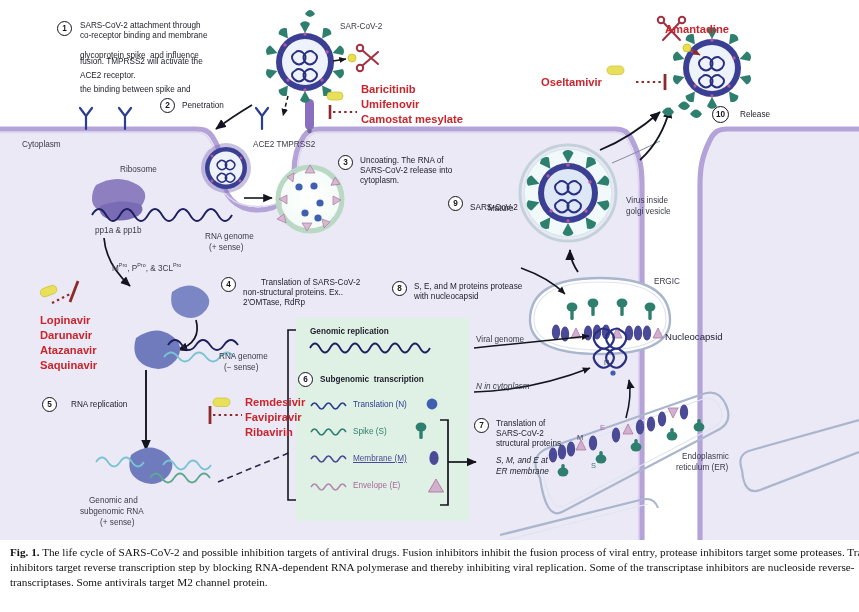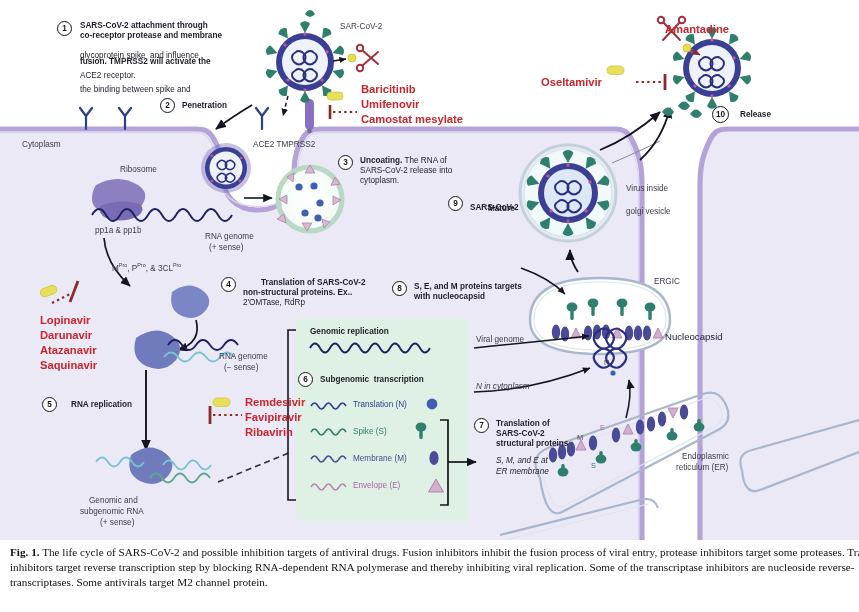--- a/index.html
+++ b/index.html
@@ -10,21 +10,21 @@
   }
   #page{position:relative;width:859px;height:612px;background:#ffffff;overflow:hidden;}
 
   
   #figure{position:absolute;left:0;top:0;width:859px;height:540px;background:#ffffff;overflow:hidden;}
   #figsvg{position:absolute;left:0;top:0;}
 
   
   .txt{position:absolute;white-space:pre;line-height:1.18;}
   .bodytxt{font-size:8.2px;color:#1c1c28;}
-  .bold{font-weight:bold;}
+  .bold{font-weight:normal;}
   .italic{font-style:italic;}
   .lbl{font-size:8.2px;color:#3a3a4a;}
   .lblsm{font-size:7.4px;color:#3a3a4a;}
   .drug{font-size:11.2px;font-weight:bold;color:#c8252c;line-height:1.30;}
   .bignote{font-size:9.6px;color:#22223a;padding-left:28px;}
   .stepnum{
     position:absolute;width:15px;height:15px;border:1.2px solid #14141e;border-radius:50%;
     background:#fff;color:#14141e;font-size:8.2px;font-weight:bold;
     display:flex;align-items:center;justify-content:center;box-sizing:border-box;
   }
@@ -521,21 +521,21 @@
 
       <g fill="#2e7f6e">
         <path d="M662,112 q6,-9 12,0 q-5,8 -12,0z"></path>
         <path d="M678,106 q6,-9 12,0 q-5,8 -12,0z"></path>
         <path d="M690,114 q6,-9 12,0 q-5,8 -12,0z"></path>
       </g>
     </svg>
 
     <div class="stepnum" style="left:57px;top:21px;">1</div>
     <div class="txt bodytxt bold" style="left:80px;top:21px;">SARS-CoV-2 attachment through</div>
-    <div class="txt bodytxt bold" style="left:80px;top:31px;">co-receptor protease and membrane</div>
+    <div class="txt bodytxt bold" style="left:80px;top:31px;">co-receptor binding and membrane</div>
     <div class="txt bodytxt bold" style="left:80px;top:41px;margin-top:16px;">fusion. TMPRSS2 will activate the</div>
     <div class="txt bodytxt" style="left:80px;top:51px;">glycoprotein spike  and influence</div>
     <div class="txt bodytxt" style="left:80px;top:61px;margin-top:24px;">the binding between spike and</div>
     <div class="txt bodytxt" style="left:80px;top:71px;">ACE2 receptor.</div>
 
     <div class="stepnum" style="left:160px;top:98px;">2</div>
     <div class="txt bodytxt bold" style="left:182px;top:101px;">Penetration</div>
 
     <div class="stepnum" style="left:338px;top:155px;">3</div>
     <div class="txt bodytxt" style="left:360px;top:156px;"><span class="bold">Uncoating.</span> The RNA of</div>
@@ -554,21 +554,21 @@
     <div class="txt panel-title" style="left:320px;top:375px;">Subgenomic  transcription</div>
 
     <div class="stepnum" style="left:474px;top:418px;">7</div>
     <div class="txt bodytxt bold" style="left:496px;top:419px;">Translation of</div>
     <div class="txt bodytxt bold" style="left:496px;top:429px;">SARS-CoV-2</div>
     <div class="txt bodytxt bold" style="left:496px;top:439px;">structural proteins</div>
     <div class="txt bodytxt italic" style="left:496px;top:456px;">S, M, and E at</div>
     <div class="txt bodytxt italic" style="left:496px;top:467px;">ER membrane</div>
 
     <div class="stepnum" style="left:392px;top:281px;">8</div>
-    <div class="txt bodytxt bold" style="left:414px;top:282px;">S, E, and M proteins targets</div>
+    <div class="txt bodytxt bold" style="left:414px;top:282px;">S, E, and M proteins protease</div>
     <div class="txt bodytxt bold" style="left:414px;top:292px;">with nucleocapsid</div>
 
     <div class="stepnum" style="left:448px;top:196px;">9</div>
     <div class="txt bodytxt bold" style="left:470px;top:204px;padding-left:18px;">Mature</div>
     <div class="txt bodytxt bold" style="left:470px;top:203px;">SARS-CoV-2</div>
 
     <div class="stepnum" style="left:712px;top:106px;width:17px;height:17px;">10</div>
     <div class="txt bodytxt bold" style="left:740px;top:110px;">Release</div>
 
     <div class="txt drug" style="left:361px;top:82px;">Baricitinib</div>
@@ -601,31 +601,31 @@
     <div class="txt lbl" style="left:224px;top:363px;">(− sense)</div>
 
     <div class="txt lbl" style="left:89px;top:496px;">Genomic and</div>
     <div class="txt lbl" style="left:80px;top:507px;">subgenomic RNA</div>
     <div class="txt lbl" style="left:100px;top:518px;">(+ sense)</div>
 
     <div class="txt panel-title" style="left:310px;top:327px;">Genomic replication</div>
 
     <div class="txt panel-item" style="left:353px;top:400px;color:#2c3e8f;">Translation (N)</div>
     <div class="txt panel-item" style="left:353px;top:427px;color:#2e7f6e;">Spike (S)</div>
-    <div class="txt panel-item" style="left:353px;top:454px;color:#4a4a96;">Membrane (M)</div>
+    <div class="txt panel-item" style="left:353px;top:454px;color:#4a4a96;text-decoration:underline;">Membrane (M)</div>
     <div class="txt panel-item" style="left:353px;top:481px;color:#a86aa0;">Envelope (E)</div>
 
     <div class="txt lbl" style="left:476px;top:335px;">Viral genome</div>
     <div class="txt lbl italic" style="left:476px;top:382px;">N in cytoplasm</div>
     <div class="txt bignote" style="left:637px;top:331px;">Nucleocapsid</div>
     <div class="txt lblsm" style="left:604px;top:359px;">N</div>
     <div class="txt lbl" style="left:654px;top:277px;">ERGIC</div>
     <div class="txt lbl" style="left:682px;top:452px;">Endoplasmic</div>
     <div class="txt lbl" style="left:676px;top:463px;">reticulum (ER)</div>
-    <div class="txt lbl" style="left:626px;top:184px;">Virus inside</div>
+    <div class="txt lbl" style="left:626px;top:196px;">Virus inside</div>
     <div class="txt lbl" style="left:626px;top:207px;">golgi vesicle</div>
     <div class="txt lblsm" style="left:577px;top:434px;color:#3a3a52;">M</div>
     <div class="txt lblsm" style="left:600px;top:424px;color:#a86aa0;">E</div>
     <div class="txt lblsm" style="left:591px;top:462px;color:#2e7f6e;">S</div>
   </div>
 
   <div id="caption"><span class="figlabel">Fig. 1.</span><span> The life cycle of SARS-CoV-2 and possible inhibition targets of antiviral drugs. Fusion inhibitors inhibit the fusion process of viral entry, protease inhibitors target some proteases. Transcription inhibitors target reverse transcription step by blocking RNA-dependent RNA polymerase and thereby inhibiting viral replication. Some of the transcriptase inhibitors are nucleoside reverse-transcriptases. Some antivirals target M2 channel protein.</span></div>
 
 </div>
 

